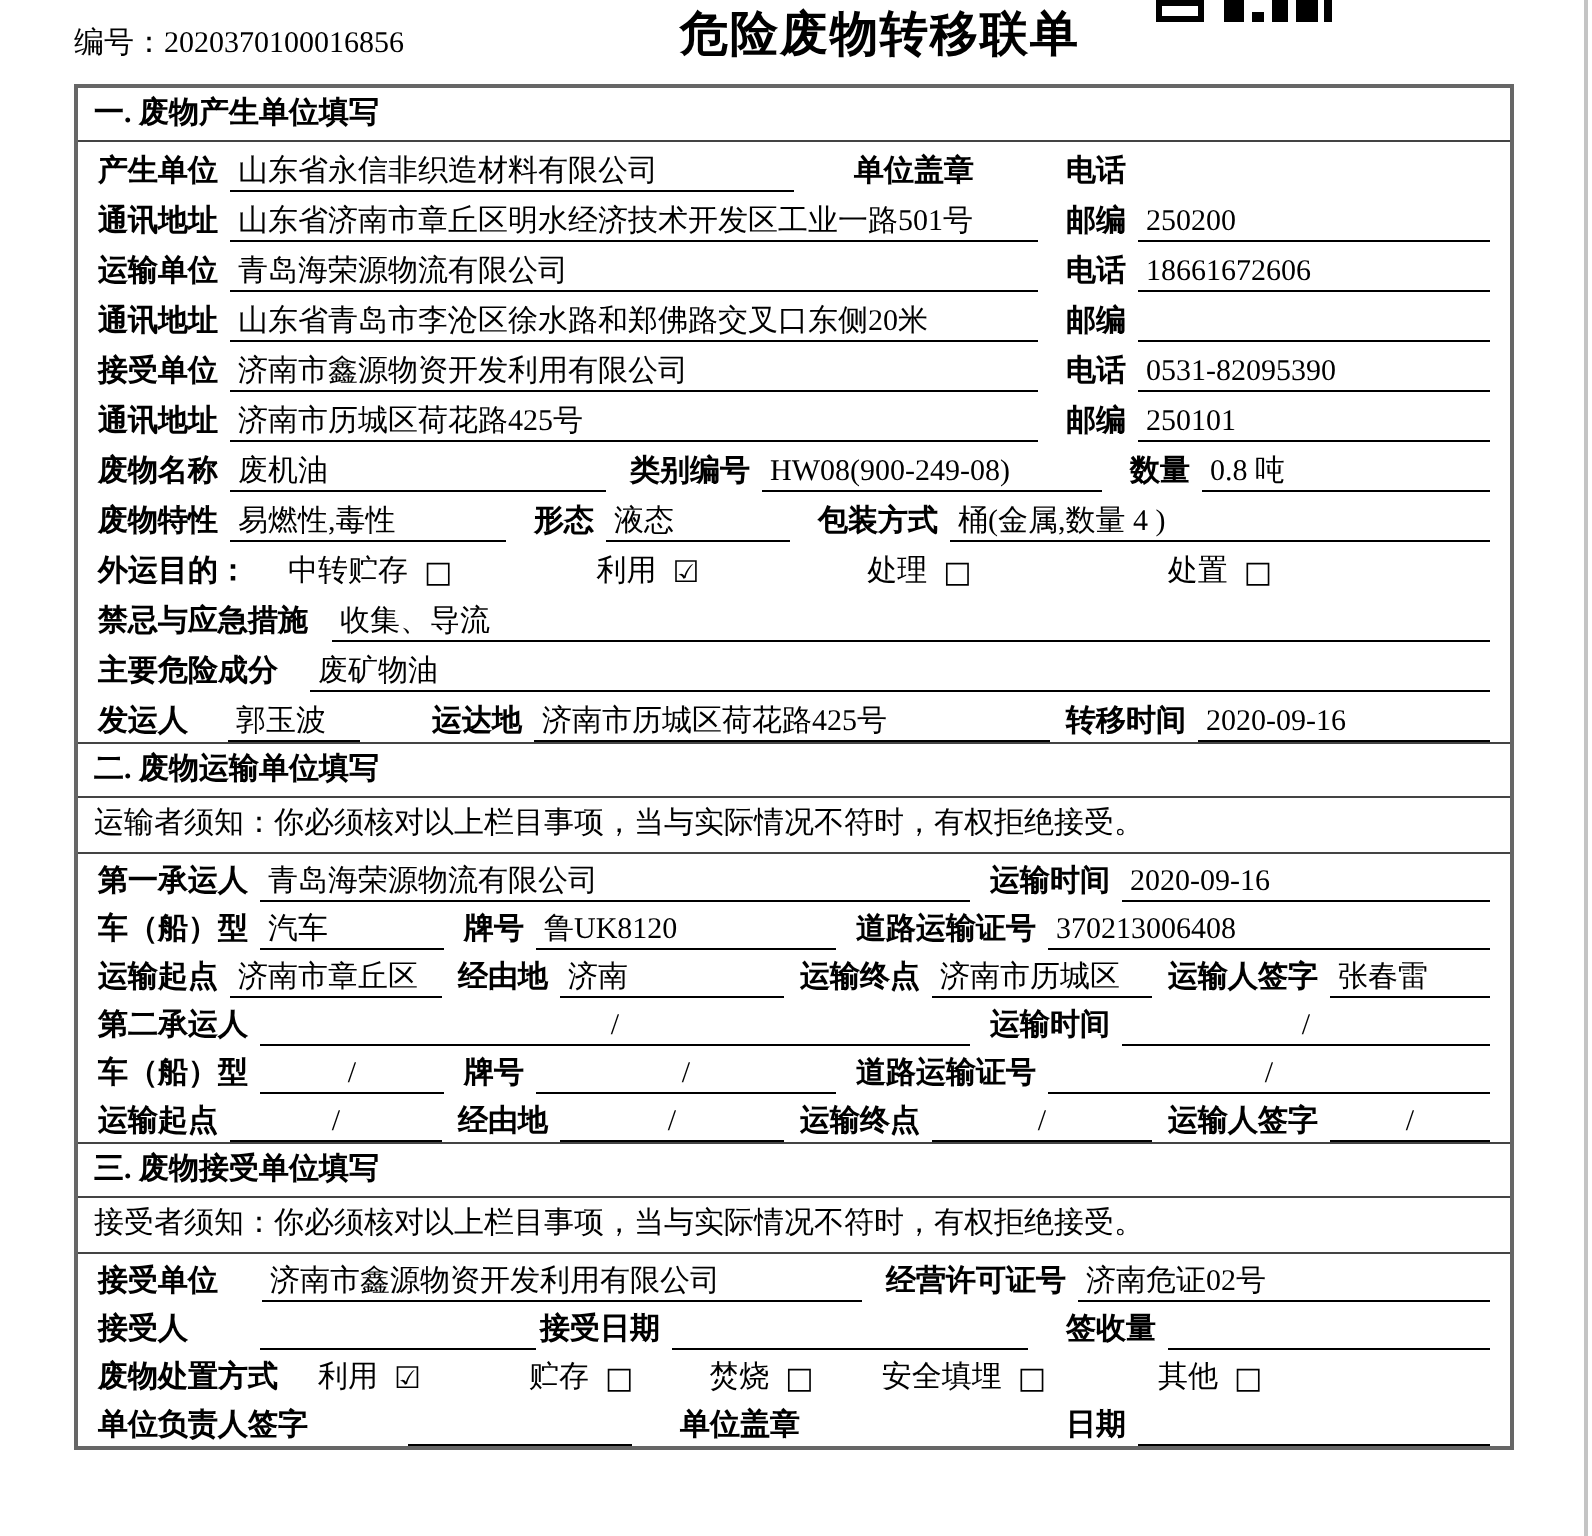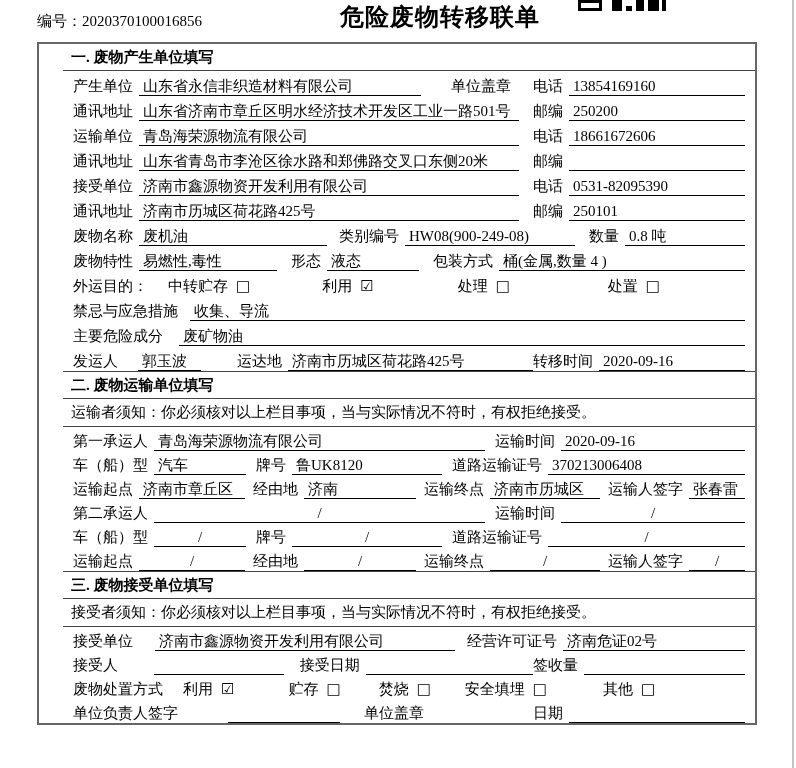--- a/index.html
+++ b/index.html
@@ -14,29 +14,29 @@
     font-size:24px;font-weight:bold;letter-spacing:1px;}
   .qr{position:absolute;left:578px;top:0;width:88px;height:11px;}
   .qr div{position:absolute;background:#000;}
   .qr .q1{left:0;top:0;width:24px;height:11px;background:transparent;border:3px solid #000;box-sizing:border-box;}
   .qr .q2{left:34px;top:0;width:10px;height:11px;}
   .qr .q3{left:48px;top:6px;width:6px;height:5px;}
   .qr .q4{left:58px;top:0;width:8px;height:11px;}
   .qr .q5{left:70px;top:0;width:11px;height:11px;}
   .qr .q6{left:84px;top:0;width:4px;height:11px;}
 
-  .form{position:absolute;left:37px;top:42px;width:720px;border:2px solid #666;box-sizing:border-box;background:#fff;padding-left:24px;}
+  .form{position:absolute;left:37px;top:42px;width:720px;border:2px solid #666;box-sizing:border-box;background:#fff;}
   .sec{height:26px;line-height:26px;font-weight:bold;padding:0 8px;font-size:15px;
        border-bottom:1px solid #444;}
   .sec.mid{border-top:1px solid #444;}
   .notice{height:27px;line-height:27px;padding:0 8px;border-bottom:1px solid #444;white-space:nowrap;}
   .row{display:flex;align-items:flex-end;height:25px;padding:0 10px;box-sizing:border-box;}
   .row.s{height:24px;}
   .row span{line-height:19px;height:19px;white-space:nowrap;}
-  .lbl{flex:0 0 auto;margin-right:6px;}
+  .lbl{flex:0 0 auto;margin-right:6px;font-weight:bold;}
   .u{border-bottom:1px solid #000;padding:0 4px;box-sizing:border-box;overflow:hidden;}
   .u.fill{flex:1 1 auto;}
   .u.c{text-align:center;}
   .rgrp{display:flex;align-items:flex-end;margin-left:auto;flex:0 0 auto;}
   .rgrp .u.fill{flex:1 1 auto;}
   .w212{width:212px;} .w250{width:250px;}
   .opt{display:inline-flex;align-items:flex-end;}
   .cb{font-family:"DejaVu Sans",sans-serif;margin-left:8px;font-size:15px;}
   .footer{position:absolute;left:40px;top:770px;white-space:nowrap;}
 </style>
@@ -61,21 +61,20 @@
 <div class="form">
 
   <div class="sec">一. 废物产生单位填写</div>
 
   <div class="row">
     <span class="lbl">产生单位</span>
     <span class="u" style="width:282px">山东省永信非织造材料有限公司</span>
     <span class="lbl" style="margin-left:30px">单位盖章</span>
     <span class="rgrp w212">
       <span class="lbl">电话</span>
-      <span class="u fill">13854169160</span>
     </span>
   </div>
 
   <div class="row">
     <span class="lbl">通讯地址</span>
     <span class="u fill" style="margin-right:14px">山东省济南市章丘区明水经济技术开发区工业一路501号</span>
     <span class="rgrp w212">
       <span class="lbl">邮编</span>
       <span class="u fill">250200</span>
     </span>
@@ -244,21 +243,21 @@
   <div class="row s">
     <span class="lbl">接受单位</span>
     <span class="u" style="width:300px;margin-left:16px">济南市鑫源物资开发利用有限公司</span>
     <span class="lbl" style="margin-left:12px">经营许可证号</span>
     <span class="u fill">济南危证02号</span>
   </div>
 
   <div class="row s">
     <span class="lbl">接受人</span>
     <span class="u" style="width:138px;margin-left:30px"></span>
-    <span class="lbl" style="margin-left:16px">接受日期</span>
+    <span class="lbl" style="margin-left:2px">接受日期</span>
     <span class="u" style="width:178px"></span>
     <span class="rgrp w212">
       <span class="lbl">签收量</span>
       <span class="u fill"></span>
     </span>
   </div>
 
   <div class="row s">
     <span class="lbl">废物处置方式</span>
     <span class="opt" style="margin-left:14px">

